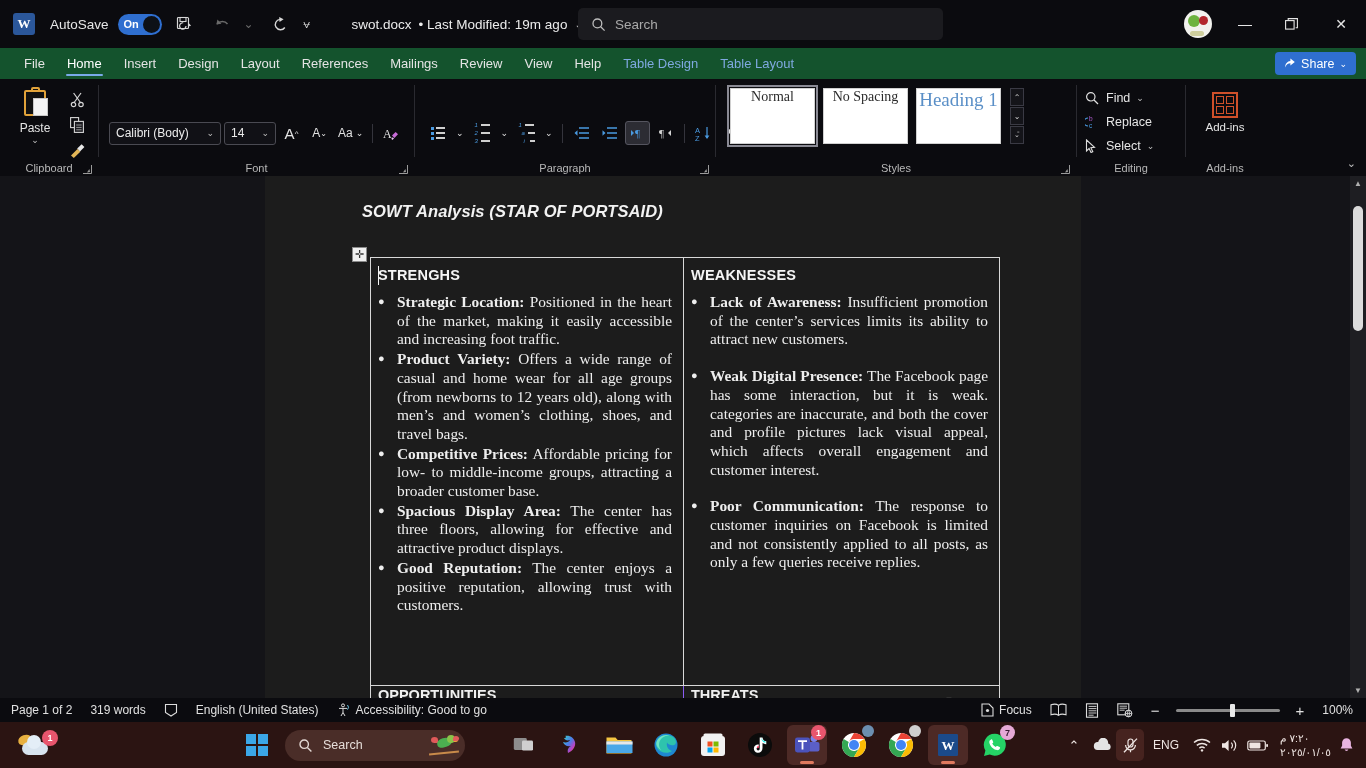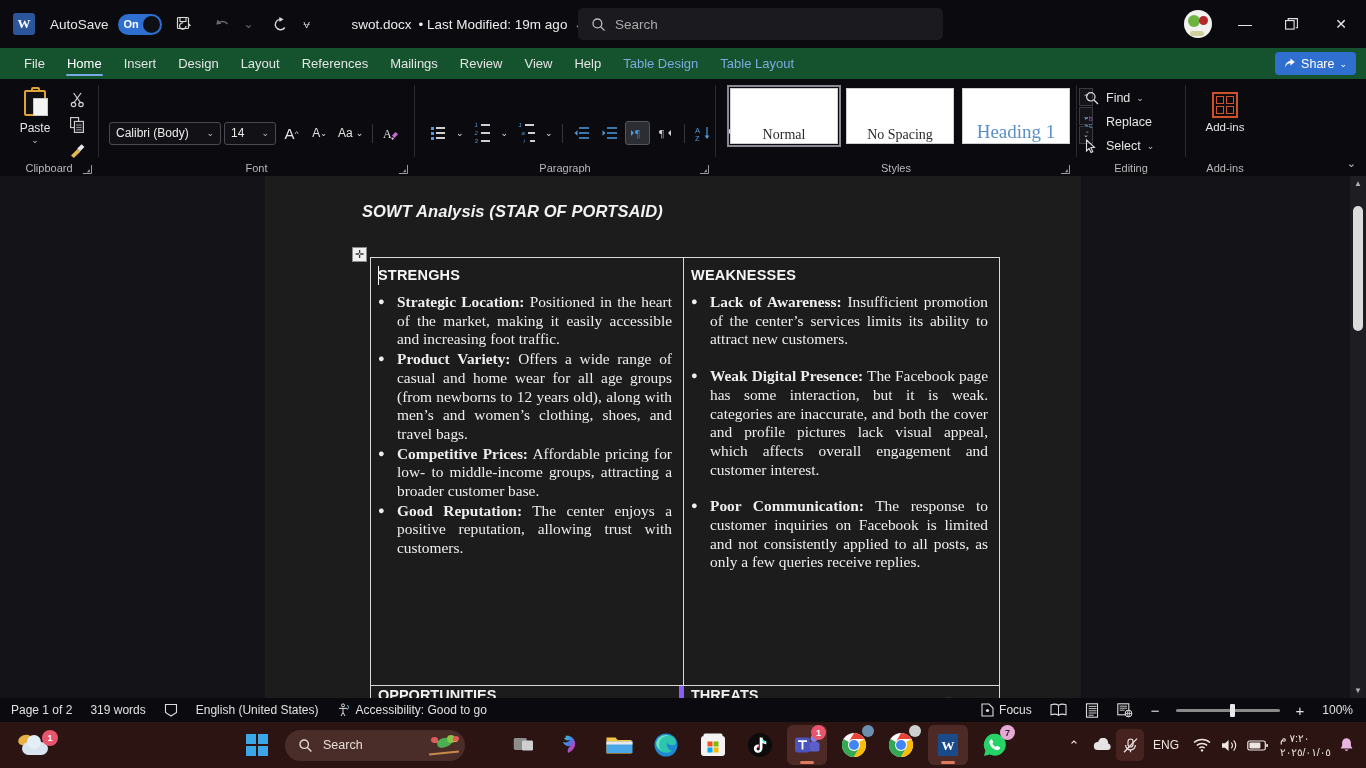--- a/index.html
+++ b/index.html
@@ -164,22 +164,22 @@
   .dot { width:3px; height:3px; background:#4a9ae0; }
   .num { font-size:6px; color:#4a9ae0; width:4px; }
   .ln { height:1.5px; background:#cfcfcf; }
 
   
   .stylesgrp { width: 360px; }
   .gallery {
     margin-left: 10px; display: flex; gap: 8px; padding: 4px; align-items: flex-start;
   }
   .style-card {
-    width: 108px; height: 56px; background: #ffffff;
-    display: flex; align-items: flex-end; justify-content: center;
+    width: 85px; height: 56px; background: #ffffff;
+    display: flex; align-items: flex-start; justify-content: center;
     border: 1px solid #d0d0d0;
   }
   .style-card.selected { outline: 2px solid #8a8a94; outline-offset: 1px; }
   .style-card .t { font-size: 14px; color: #2b2b2b; font-family: "Liberation Serif", serif; }
   .style-card .t.h1 { font-size: 19px; color: #5a8fc7; font-weight: 400; }
   .gal-scroll { display: flex; flex-direction: column; gap: 1px; margin-left: 1px; }
   .gal-btn {
     width: 14px; height: 18px; background: #141419; border: 1px solid #3a3a44;
     display: flex; align-items: center; justify-content: center;
     font-size: 8px; color: #d4d4d4;
@@ -242,21 +242,21 @@
   }
   .bl.gap { margin-bottom: 17px; }
   .bl b { font-weight: bold; }
   .bul { display: inline-block; width: 19px; text-indent: 0; font-size: 11px; vertical-align: 2px; }
   .nextrow {
     position: absolute; left: 105px; top: 509px; width: 630px; height: 13px;
     border-left: 1px solid #d8d8d8; border-right: 1px solid #d8d8d8;
     border-top: 1px solid #d8d8d8; display: flex; overflow: hidden;
   }
   .nextrow .c { padding: 1px 7px; overflow: hidden; }
-  .nextrow .c.l { width: 314px; border-right: 5px solid #8b5cf6; }
+  .nextrow .c.l { width: 314px; border-right: 1px solid #8b5cf6; }
   .nextrow .c.r { width: 316px; }
   .nextrow .h {
     font-family: "Liberation Sans", sans-serif; font-size: 14.5px;
     font-weight: bold; color: #f0f0f0;
   }
   .watermark {
     position: absolute; left: 590px; top: 508px; width: 260px; height: 60px;
     display: flex; align-items: center; justify-content: center;
     font-size: 40px; color: rgba(255,255,255,0.09); font-weight: bold;
     pointer-events: none; white-space: nowrap;
@@ -861,20 +861,21 @@
 
       <div class="table">
 
         <div class="cell left">
           <div class="caret"></div>
           <div class="cell-h">STRENGHS</div>
 
           <div class="bl"><span class="bul">●</span><b>Strategic Location:</b><span> Positioned in the heart of the market, making it easily accessible and increasing foot traffic.</span></div>
           <div class="bl"><span class="bul">●</span><b>Product Variety:</b><span> Offers a wide range of casual and home wear for all age groups (from newborns to 12 years old), along with men’s and women’s clothing, shoes, and travel bags.</span></div>
           <div class="bl"><span class="bul">●</span><b>Competitive Prices:</b><span> Affordable pricing for low- to middle-income groups, attracting a broader customer base.</span></div>
+          <div class="bl"><span class="bul">●</span><b>Spacious Display Area:</b><span> The center has three floors, allowing for effective and attractive product displays.</span></div>
           <div class="bl"><span class="bul">●</span><b>Good Reputation:</b><span> The center enjoys a positive reputation, allowing trust with customers.</span></div>
         </div>
 
         <div class="cell right">
           <div class="cell-h">WEAKNESSES</div>
 
           <div class="bl gap"><span class="bul">●</span><b>Lack of Awareness:</b><span> Insufficient promotion of the center’s services limits its ability to attract new customers.</span></div>
           <div class="bl gap"><span class="bul">●</span><b>Weak Digital Presence:</b><span> The Facebook page has some interaction, but it is weak. categories are inaccurate, and both the cover and profile pictures lack visual appeal, which affects overall engagement and customer interest.</span></div>
           <div class="bl"><span class="bul">●</span><b>Poor Communication:</b><span> The response to customer inquiries on Facebook is limited and not consistently applied to all posts, as only a few queries receive replies.</span></div>
         </div>

